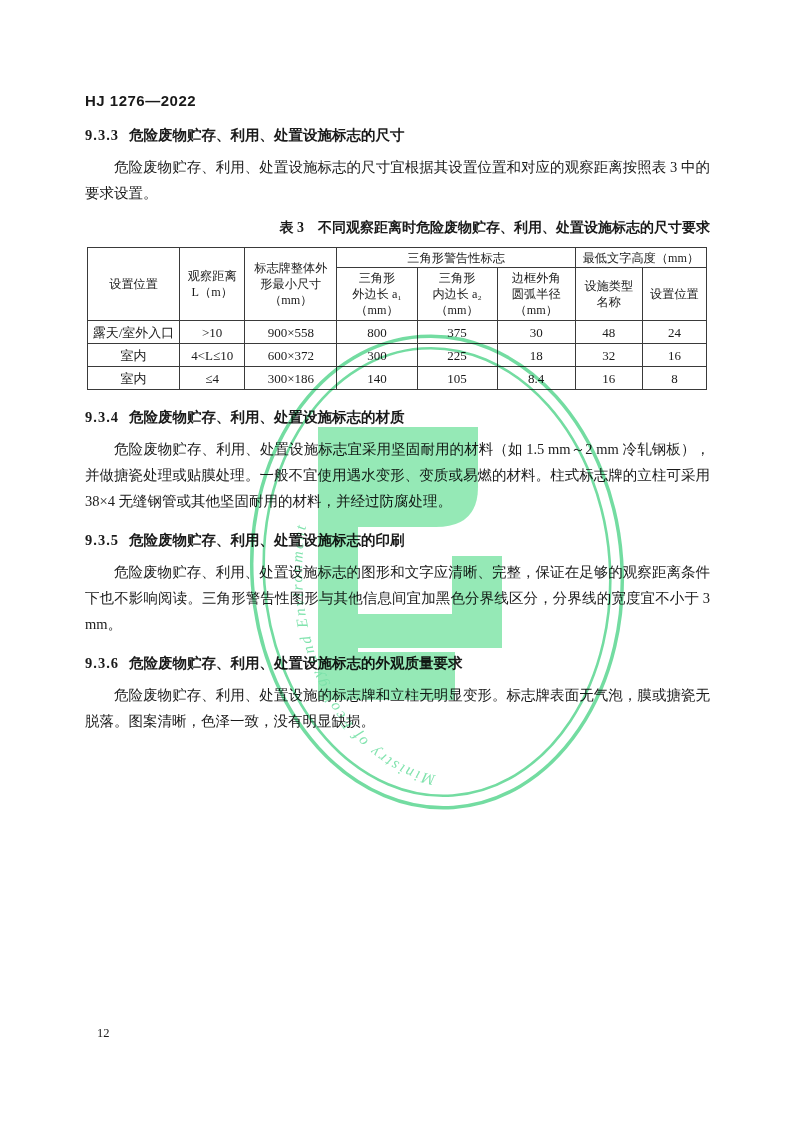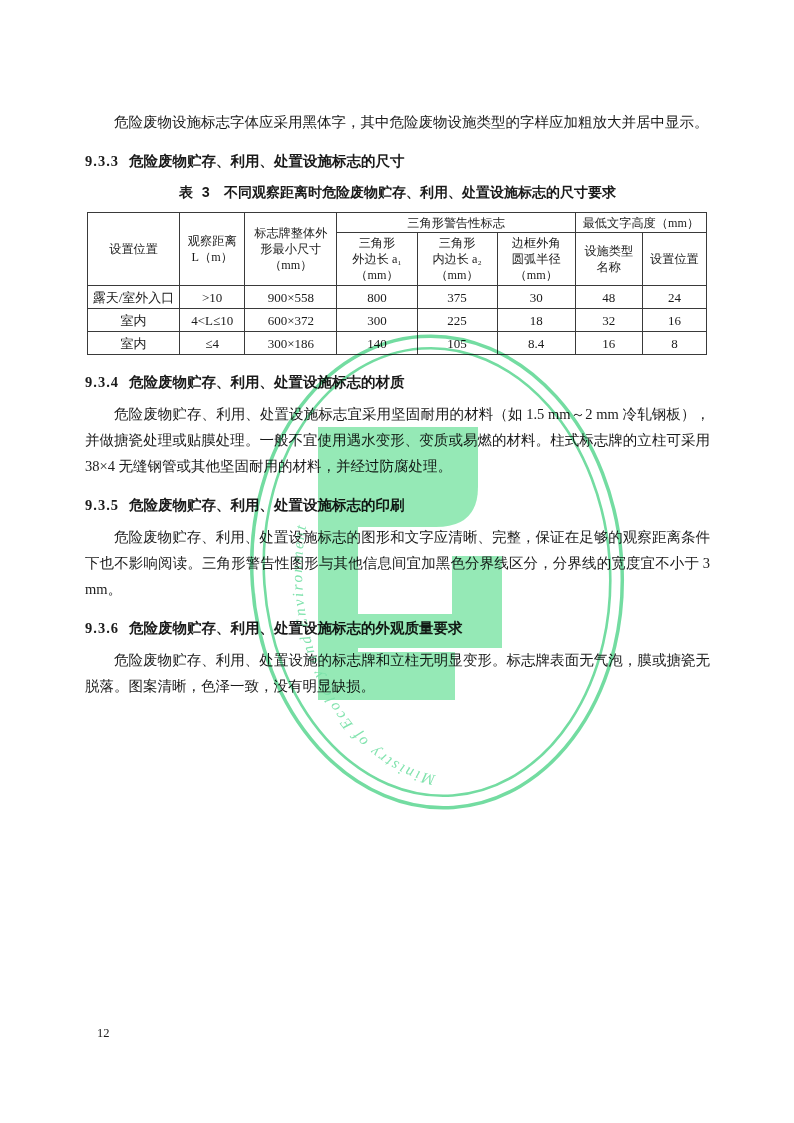--- a/index.html
+++ b/index.html
@@ -9,21 +9,21 @@
   .content { position:absolute; left:85px; top:92px; width:625px; z-index:1; }
 
   .doc-code { font-family:"Liberation Sans","DejaVu Sans",sans-serif; font-weight:bold; font-size:15px; letter-spacing:.5px; }
 
   .para { font-size:14.5px; line-height:26px; text-align:justify; text-indent:2em; }
   .intro { margin-top:17px; }
 
   .sec-heading { font-family:"Liberation Sans","DejaVu Sans",sans-serif; font-weight:bold; font-size:14.5px; margin-top:17px; margin-bottom:9px; }
   .sec-heading .sec-num { font-family:"Liberation Serif","DejaVu Serif",serif; font-weight:bold; margin-right:10px; letter-spacing:1px; }
 
-  .tbl-caption { font-family:Liberation Mono, monospace; font-weight:bold; font-size:14px; text-align:center; margin-top:13px; margin-bottom:10px; }
+  .tbl-caption { font-family:Liberation Serif, serif; font-weight:bold; font-size:14px; text-align:right; margin-top:13px; margin-bottom:10px; }
 
   table.spec { border-collapse:collapse; margin-left:2px; width:620px; table-layout:fixed; }
   table.spec th, table.spec td {
     border:1px solid #3a3a3a; text-align:center; vertical-align:middle;
     font-weight:normal; white-space:pre-line; padding:1px 1px;
   }
   table.spec { border:1.5px solid #2a2a2a; }
   table.spec thead th { font-size:12.2px; line-height:16px; }
   table.spec tbody td { font-size:13px; height:23px; line-height:15px; }
   tr.hdr-top th { height:20px; }
@@ -58,26 +58,27 @@
   <defs>
     <path id="wm-text-arc" d="M 196 446 A 154 206 0 0 1 196 36" fill="none"></path>
   </defs>
   <text font-family="Liberation Serif, DejaVu Serif, serif" font-style="italic" font-size="15.5" letter-spacing="2.2" fill="#6fdfa2" opacity="0.95">
     <textPath href="#wm-text-arc" startOffset="1%" id="wm-ring-textpath">Ministry of Ecology and Environment</textPath>
   </text>
 </svg>
 
 <div class="content">
 
+  <div class="doc-code">HJ 1276—2022</div>
 
-  <p class="para intro">危险废物设施标志字体应采用黑体字，其中危险废物设施类型的字样应加粗放大并居中显示。</p>
 
   <div class="sec-heading">
     <span class="sec-num">9.3.3</span><span>危险废物贮存、利用、处置设施标志的尺寸</span>
   </div>
+  <p class="para">危险废物贮存、利用、处置设施标志的尺寸宜根据其设置位置和对应的观察距离按照表 3 中的要求设置。</p>
 
   <div class="tbl-caption">表 3　不同观察距离时危险废物贮存、利用、处置设施标志的尺寸要求</div>
 
   <table class="spec">
     <colgroup>
       <col style="width:92px">
         <col style="width:65px">
         <col style="width:92px">
       <col style="width:80px">
         <col style="width:80px">

